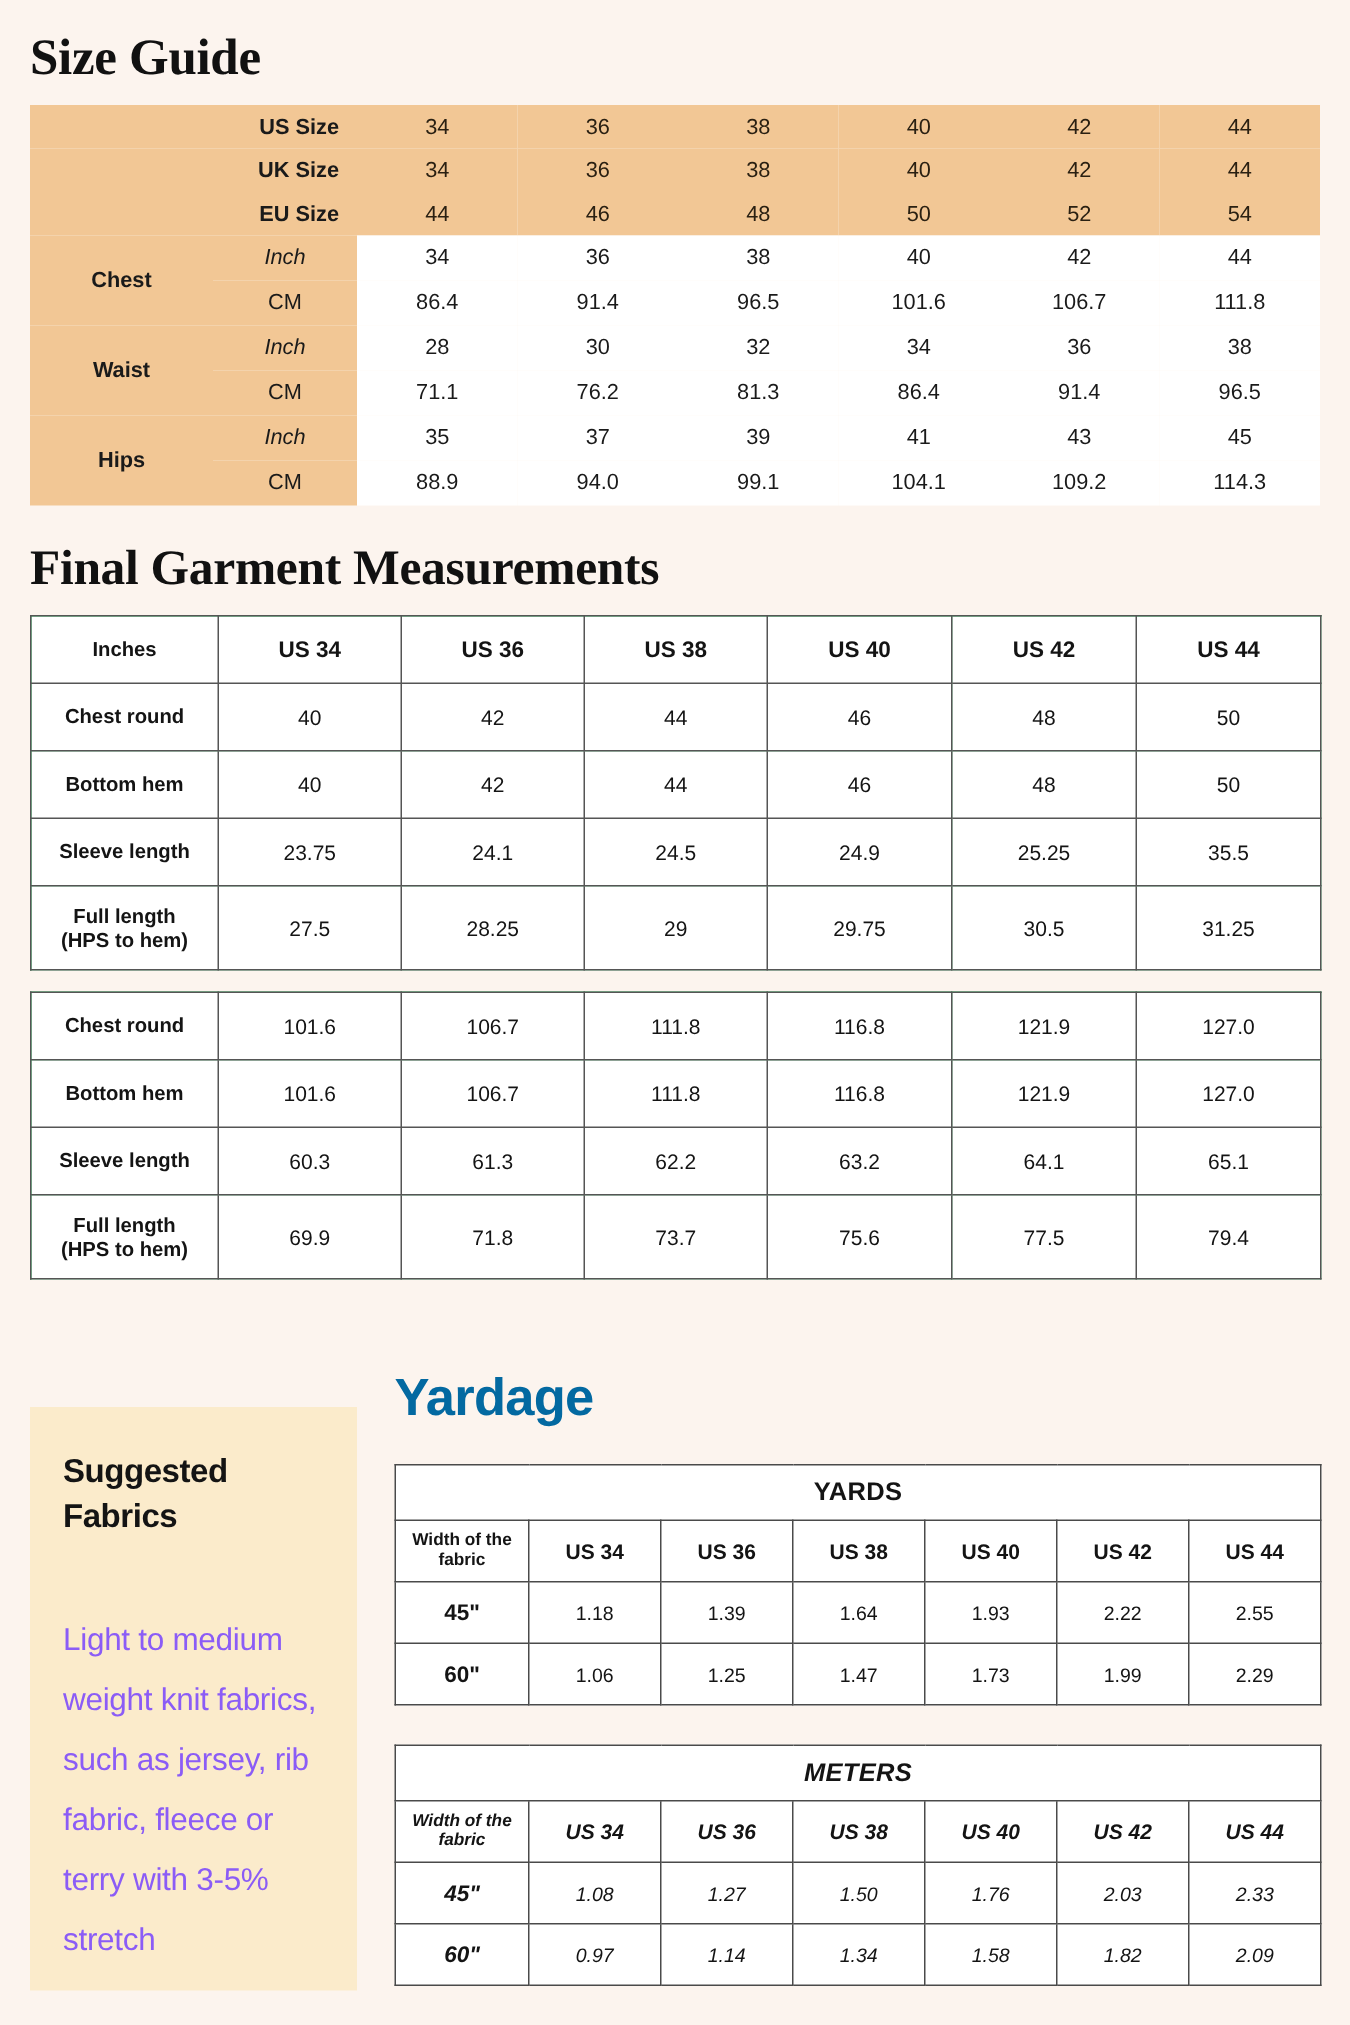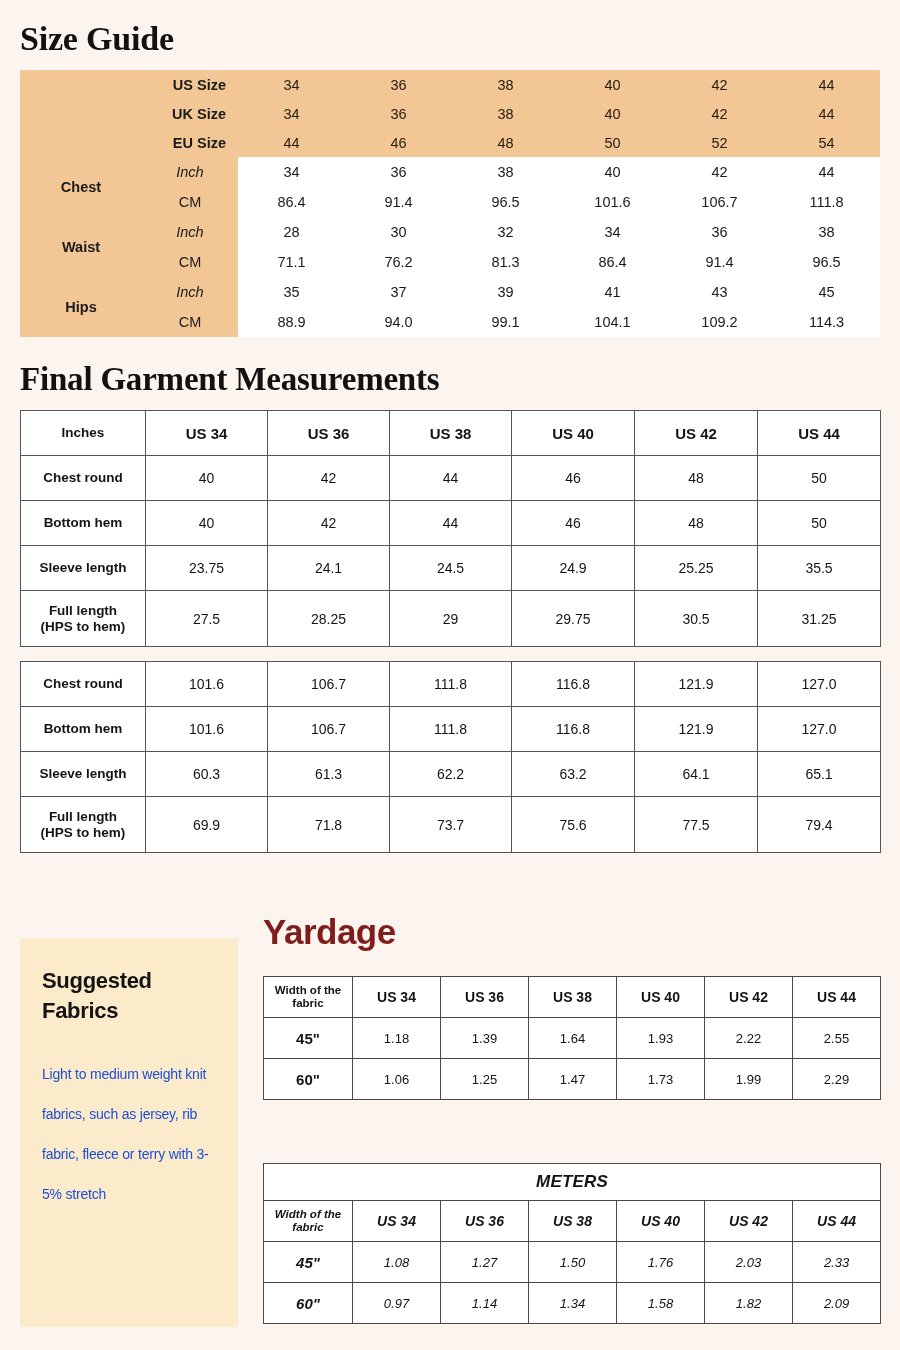--- a/index.html
+++ b/index.html
@@ -34,21 +34,21 @@
     line-height: 40px;
   }
   #yardage-title {
     position: absolute;
     left: 263px; top: 910px;
     font-size: 35px;
     line-height: 44px;
     font-family: "Liberation Sans", sans-serif;
     font-weight: bold;
     letter-spacing: -0.5px;
-    color: #7f1d1d;
+    color: #0369a1;
   }
 
   
   #size-guide-table {
     position: absolute;
     left: 20px; top: 70px;
     width: 860px;
     border-collapse: collapse;
     table-layout: fixed;
   }
@@ -124,24 +124,24 @@
     padding: 28px 22px 16px 22px;
   }
   #fabrics-heading {
     font-size: 22px;
     font-weight: bold;
     line-height: 30px;
     color: #141414;
     letter-spacing: -0.3px;
   }
   #fabrics-body {
-    margin-top: 28px;
-    font-size: 14px;
+    margin-top: 48px;
+    font-size: 21px;
     line-height: 40px;
-    color: #1d4ed8;
+    color: #8b5cf6;
     letter-spacing: -0.2px;
   }
 
   
   .yard-table {
     position: absolute;
     left: 263px;
     width: 617px;
     border-collapse: collapse;
     table-layout: fixed;
@@ -411,20 +411,23 @@
     <col style="width:89px">
     <col style="width:88px">
       <col style="width:88px">
       <col style="width:88px">
     <col style="width:88px">
       <col style="width:88px">
       <col style="width:88px">
   </colgroup>
   <tbody>
       <tr>
+        <td colspan="7" class="yt-banner">YARDS</td>
+      </tr>
+      <tr>
         <td class="yt-widthhead">Width of the<br>fabric</td>
         <td class="yt-colhead">US 34</td>
         <td class="yt-colhead">US 36</td>
         <td class="yt-colhead">US 38</td>
         <td class="yt-colhead">US  40</td>
         <td class="yt-colhead">US 42</td>
         <td class="yt-colhead">US 44</td>
       </tr>
       <tr>
         <td class="yt-rowhead">45"</td>

